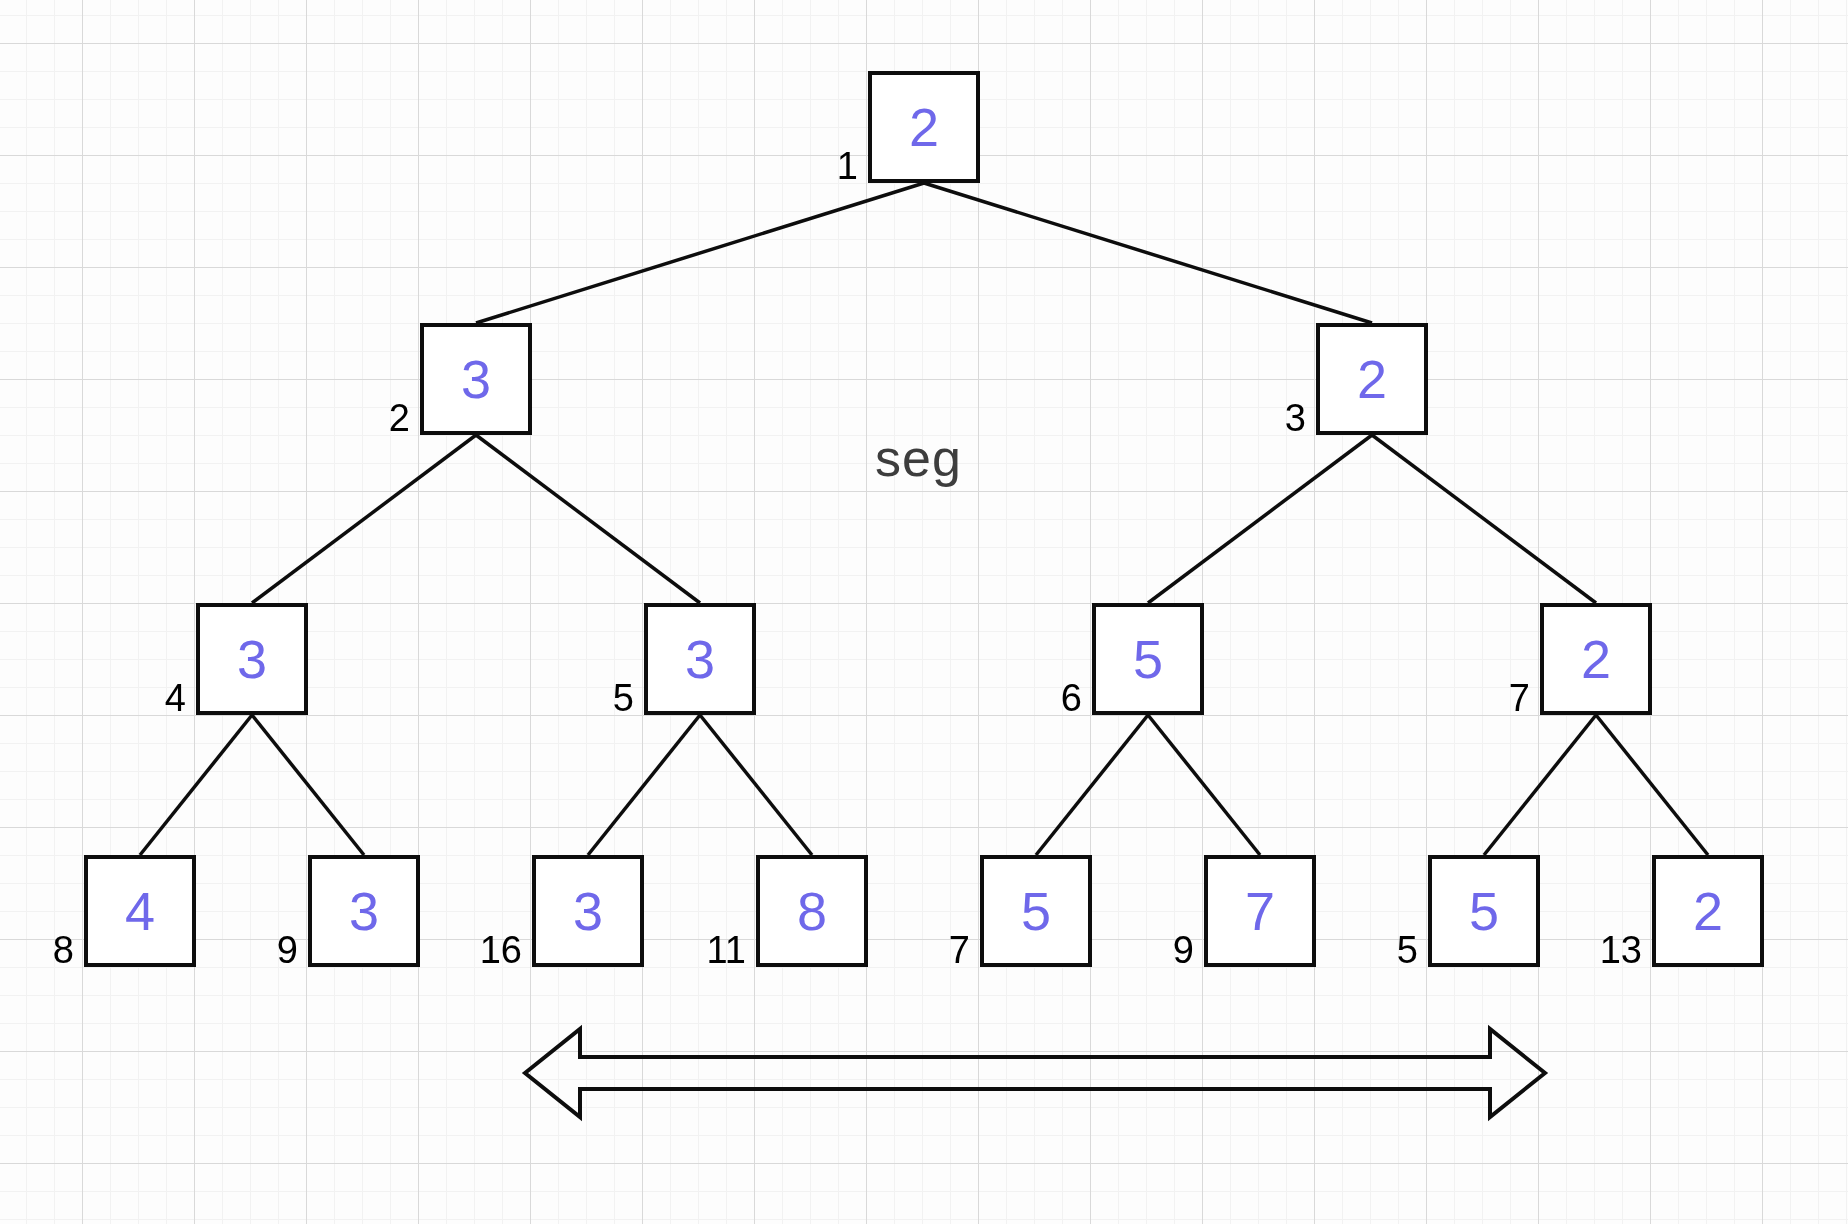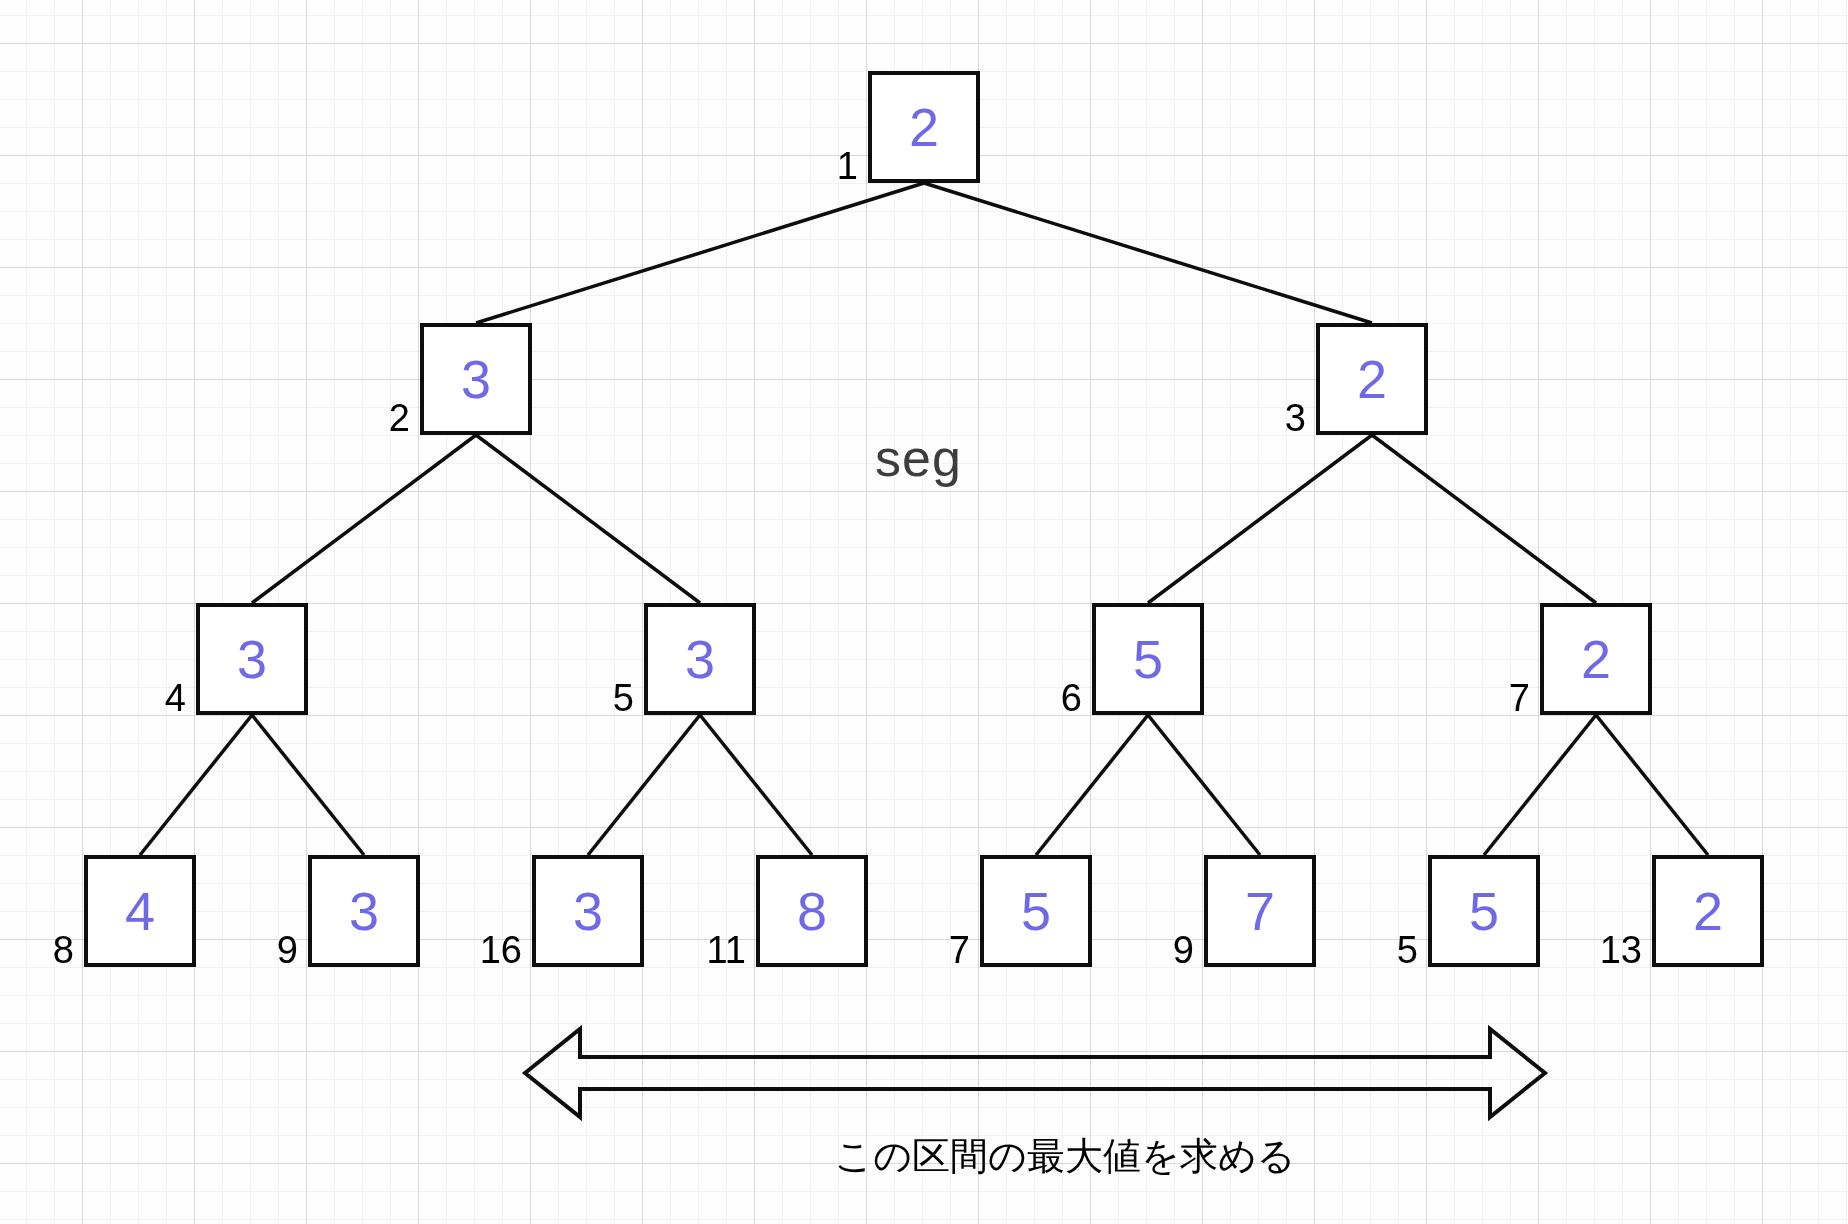--- a/index.html
+++ b/index.html
@@ -157,14 +157,13 @@
         <span class="node-index">5</span>
       </div>
       <div class="node" style="left: 1652px; top: 855px;">
         <span class="node-value">2</span>
         <span class="node-index">13</span>
       </div>
     </div>
 
   <div class="seg-label">seg</div>
 
-  <div class="caption">この区間の最大値を求める</div>
 </div>
 
 </body></html>

